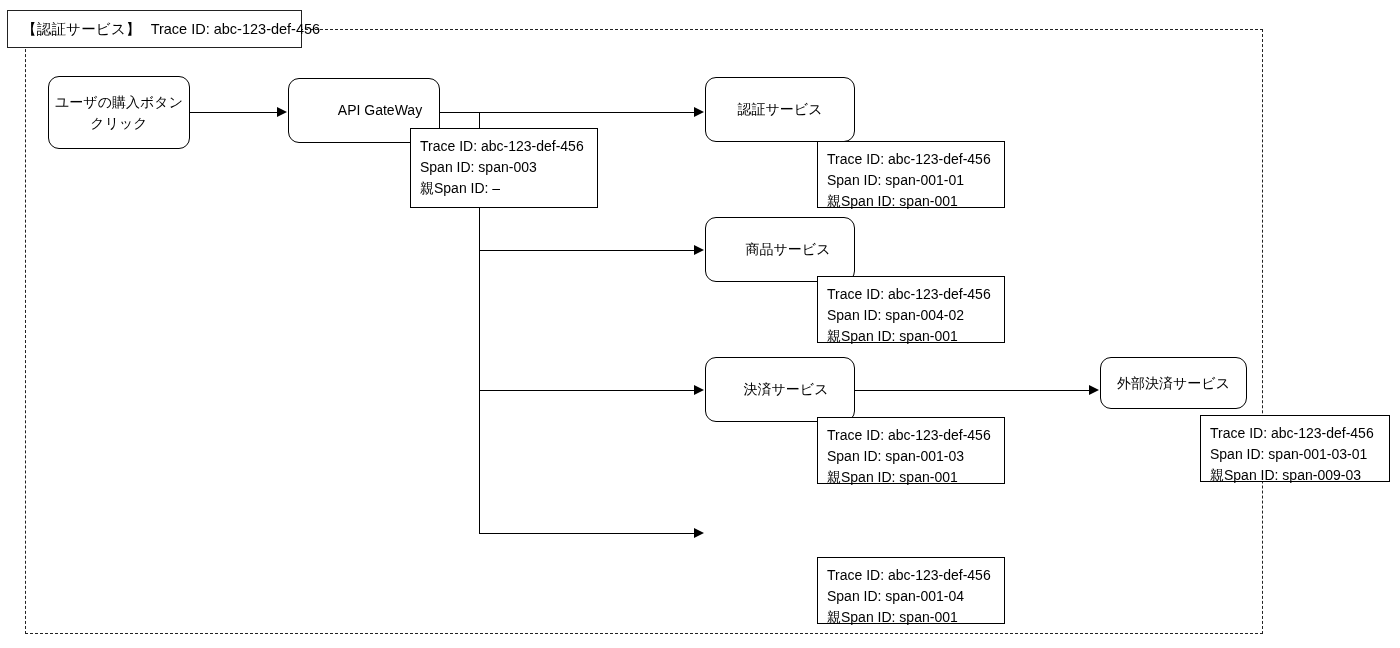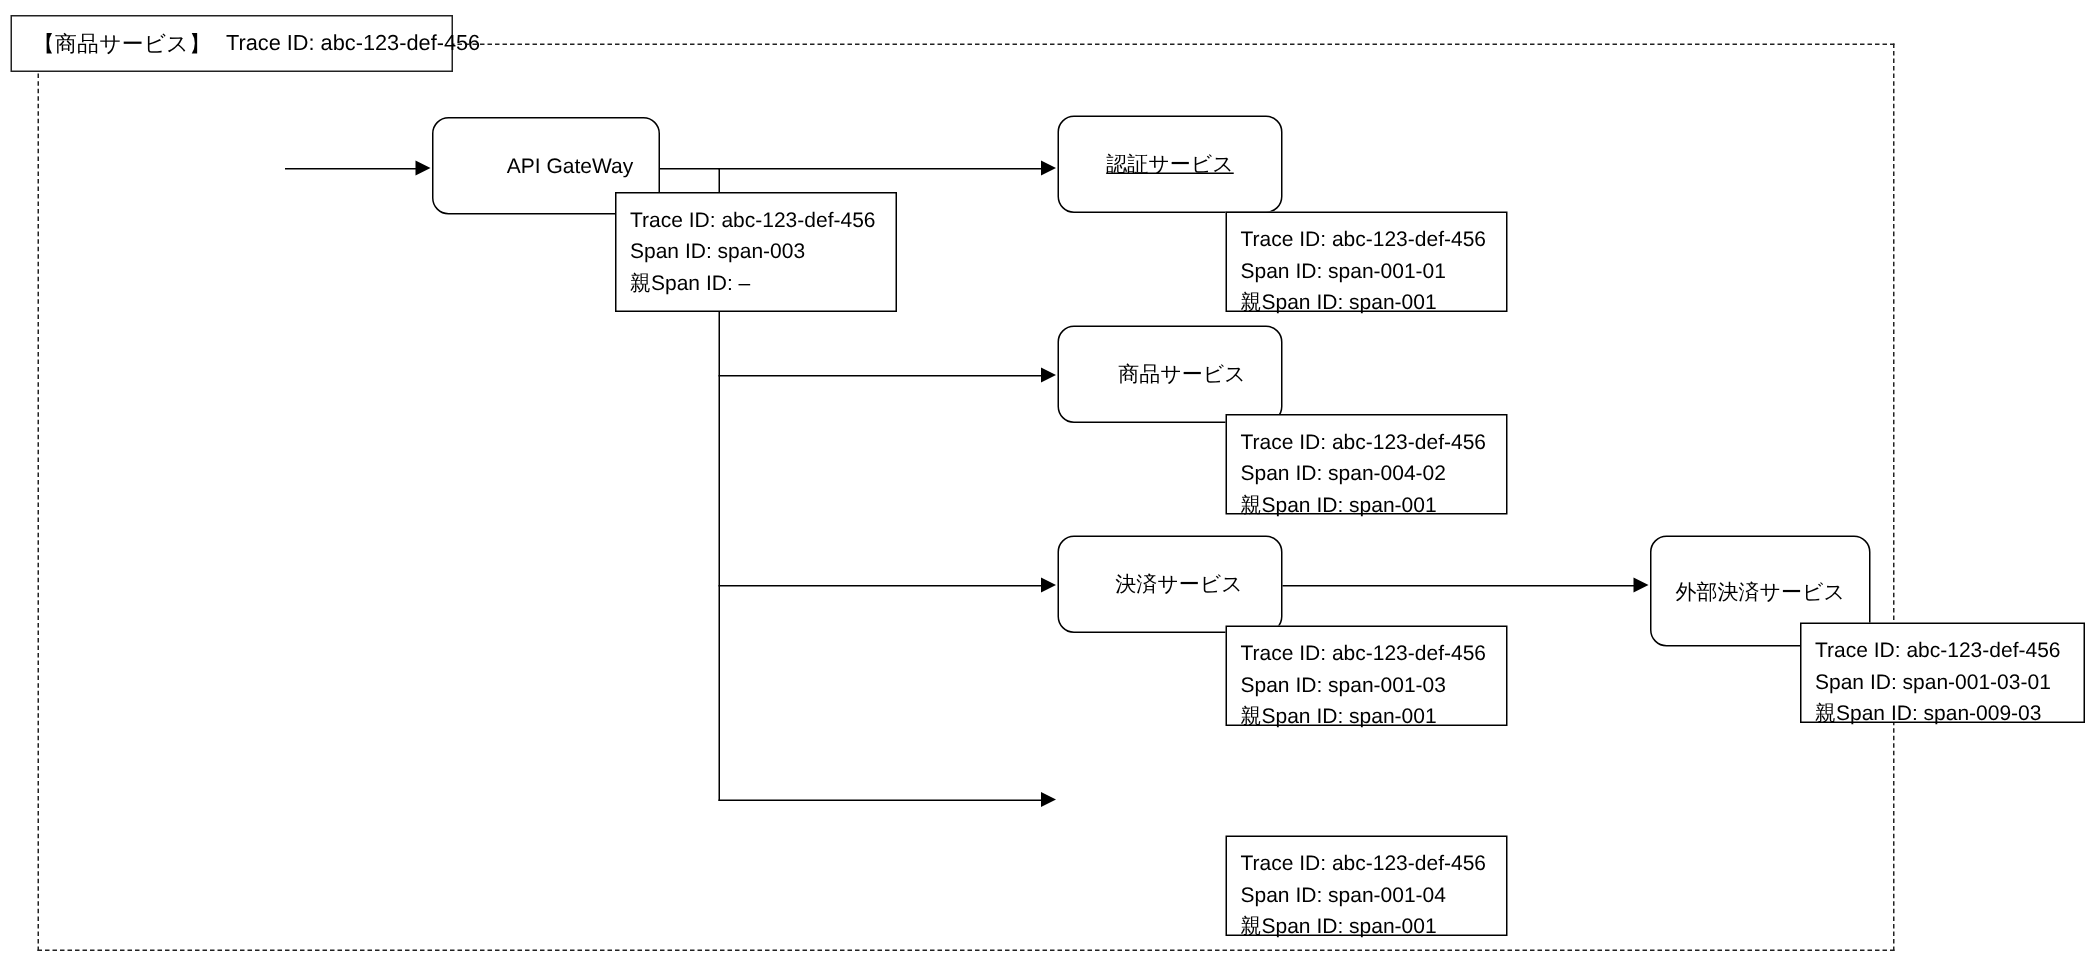--- a/index.html
+++ b/index.html
@@ -97,35 +97,37 @@
   }
 </style>
 </head>
 <body>
 
 <div id="canvas">
 
   <div class="trace-frame" style="left:25px; top:29px; width:1238px; height:605px;"></div>
 
   <div class="trace-title" style="left:7px; top:10px; width:295px; height:38px;">
-    <span class="tt-label">【商品サービス】</span>
+    <span class="tt-label">【認証サービス】</span>
     <span class="tt-trace">Trace ID: abc-123-def-456</span>
   </div>
 
+  <div class="node" style="left:48px; top:76px; width:142px; height:73px;">ユーザの購入ボタン
+クリック</div>
 
   <div class="node" style="left:288px; top:78px; width:152px; height:65px;padding-left:32px;">API GateWay</div>
 
-  <div class="node" style="left:705px; top:77px; width:150px; height:65px;text-decoration:underline;">認証サービス</div>
+  <div class="node" style="left:705px; top:77px; width:150px; height:65px;">認証サービス</div>
 
   <div class="node" style="left:705px; top:217px; width:150px; height:65px;padding-left:16px;">商品サービス</div>
 
   <div class="node" style="left:705px; top:357px; width:150px; height:65px;padding-left:12px;">決済サービス</div>
 
 
-  <div class="node" style="left:1100px; top:357px; width:147px; height:74px;">外部決済サービス</div>
+  <div class="node" style="left:1100px; top:357px; width:147px; height:52px;">外部決済サービス</div>
 
   <div class="edge-h" style="left:190px; top:112px; width:88px;"></div>
   <div class="arrow-head" style="left:277px; top:107px;"></div>
 
   <div class="edge-h" style="left:440px; top:112px; width:40px;"></div>
 
   <div class="edge-v" style="left:479px; top:112px; height:422px;"></div>
 
   <div class="edge-h" style="left:479px; top:112px; width:216px;"></div>
   <div class="arrow-head" style="left:694px; top:107px;"></div>

